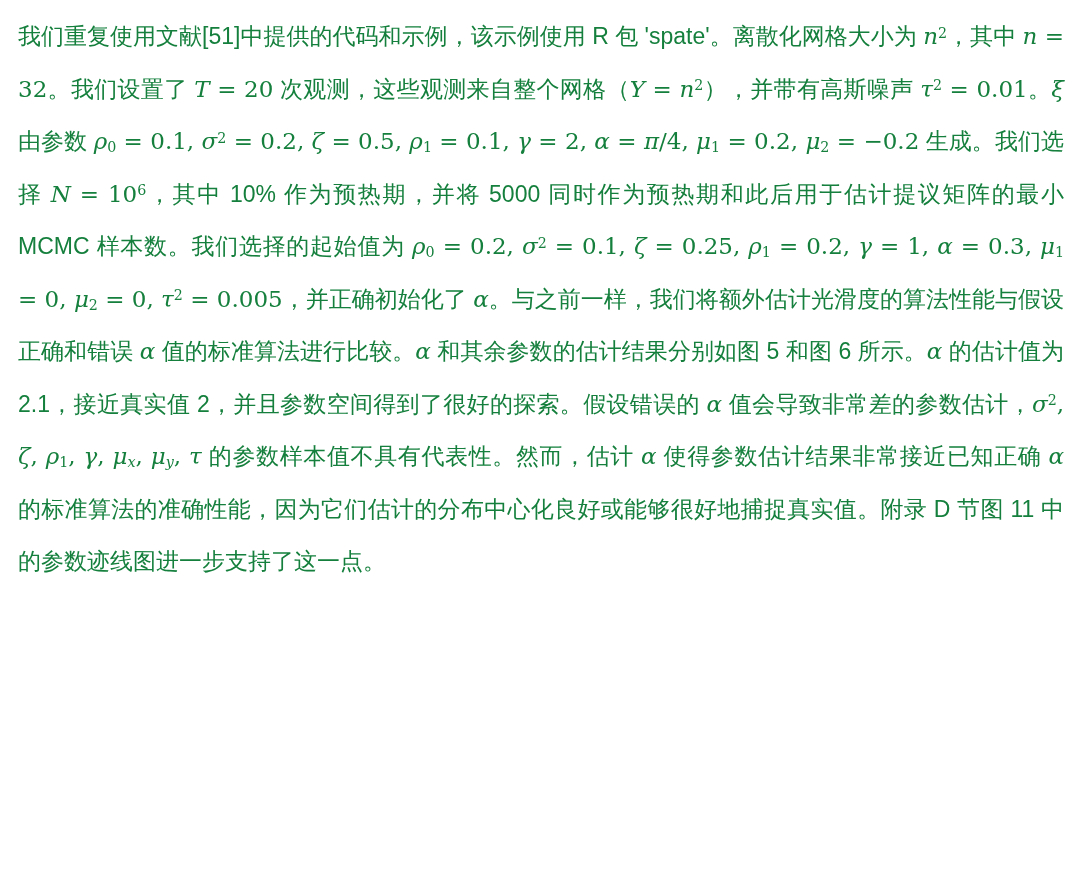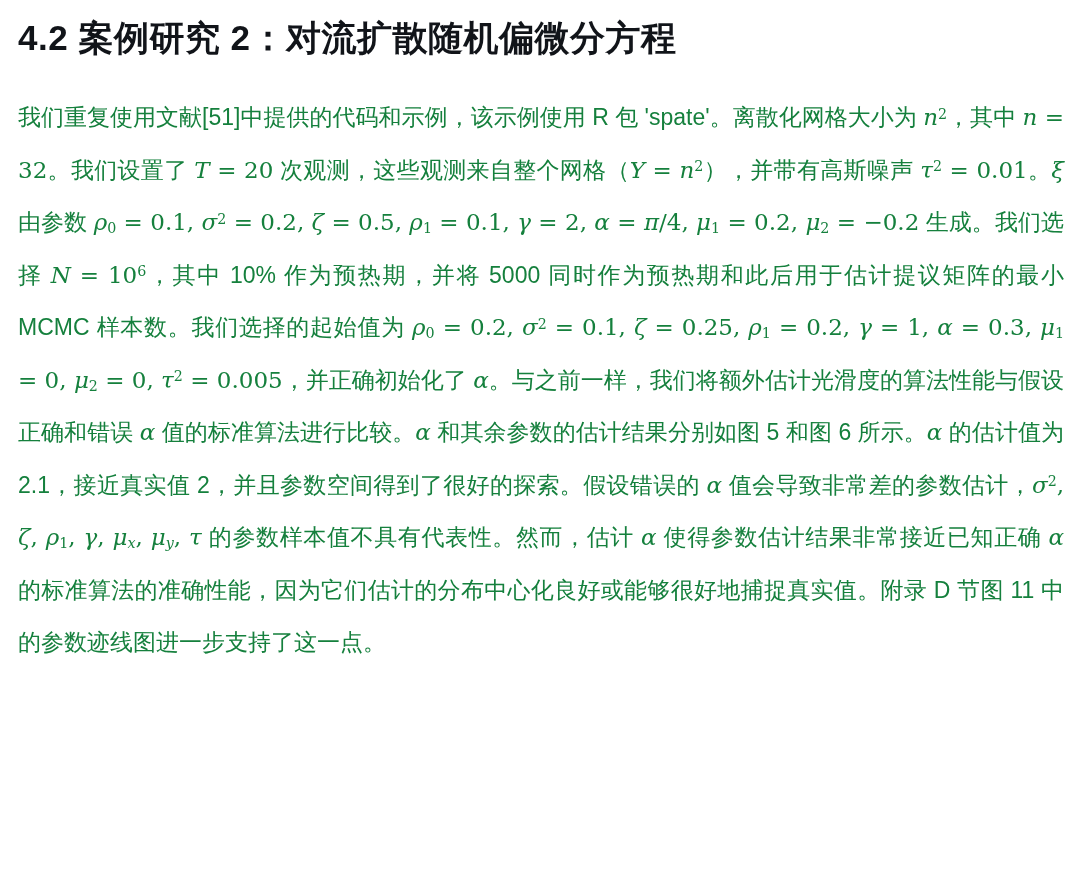--- a/index.html
+++ b/index.html
@@ -52,15 +52,14 @@
     line-height: 0;
     position: relative;
   }
   .math sup { top: -0.45em; vertical-align: baseline; }
   .math sub { top: 0.22em;  vertical-align: baseline; }
 </style>
 </head>
 <body>
 
 <main class="page">
-  <h1 class="section-heading">4.2 案例研究 2：对流扩散随机偏微分方程</h1>
   <p class="body-paragraph" id="body-paragraph"><span>我们重复使用文献[51]中提供的代码和示例，该示例使用 R 包 'spate'。离散化网格大小为 </span><span class="math"><i>n</i><sup>2</sup></span><span>，其中 </span><span class="math"><i>n</i> = 32</span><span>。我们设置了 </span><span class="math"><i>T</i> = 20</span><span> 次观测，这些观测来自整个网格（</span><span class="math"><i>Υ</i> = <i>n</i><sup>2</sup></span><span>），并带有高斯噪声 </span><span class="math"><i>τ</i><sup>2</sup> = 0.01</span><span>。</span><span class="math"><i>ξ</i></span><span> 由参数 </span><span class="math"><i>ρ</i><sub>0</sub> = 0.1, <i>σ</i><sup>2</sup> = 0.2, <i>ζ</i> = 0.5, <i>ρ</i><sub>1</sub> = 0.1, <i>γ</i> = 2, <i>α</i> = <i>π</i>/4, <i>μ</i><sub>1</sub> = 0.2, <i>μ</i><sub>2</sub> = −0.2</span><span> 生成。我们选择 </span><span class="math"><i>N</i> = 10<sup>6</sup></span><span>，其中 10% 作为预热期，并将 5000 同时作为预热期和此后用于估计提议矩阵的最小 MCMC 样本数。我们选择的起始值为 </span><span class="math"><i>ρ</i><sub>0</sub> = 0.2, <i>σ</i><sup>2</sup> = 0.1, <i>ζ</i> = 0.25, <i>ρ</i><sub>1</sub> = 0.2, <i>γ</i> = 1, <i>α</i> = 0.3, <i>μ</i><sub>1</sub> = 0, <i>μ</i><sub>2</sub> = 0, <i>τ</i><sup>2</sup> = 0.005</span><span>，并正确初始化了 </span><span class="math"><i>α</i></span><span>。与之前一样，我们将额外估计光滑度的算法性能与假设正确和错误 </span><span class="math"><i>α</i></span><span> 值的标准算法进行比较。</span><span class="math"><i>α</i></span><span> 和其余参数的估计结果分别如图 5 和图 6 所示。</span><span class="math"><i>α</i></span><span> 的估计值为 2.1，接近真实值 2，并且参数空间得到了很好的探索。假设错误的 </span><span class="math"><i>α</i></span><span> 值会导致非常差的参数估计，</span><span class="math"><i>σ</i><sup>2</sup>, <i>ζ</i>, <i>ρ</i><sub>1</sub>, <i>γ</i>, <i>μ</i><sub><i>x</i></sub>, <i>μ</i><sub><i>y</i></sub>, <i>τ</i></span><span> 的参数样本值不具有代表性。然而，估计 </span><span class="math"><i>α</i></span><span> 使得参数估计结果非常接近已知正确 </span><span class="math"><i>α</i></span><span> 的标准算法的准确性能，因为它们估计的分布中心化良好或能够很好地捕捉真实值。附录 D 节图 11 中的参数迹线图进一步支持了这一点。</span></p>
 </main>
 
 </body></html>

